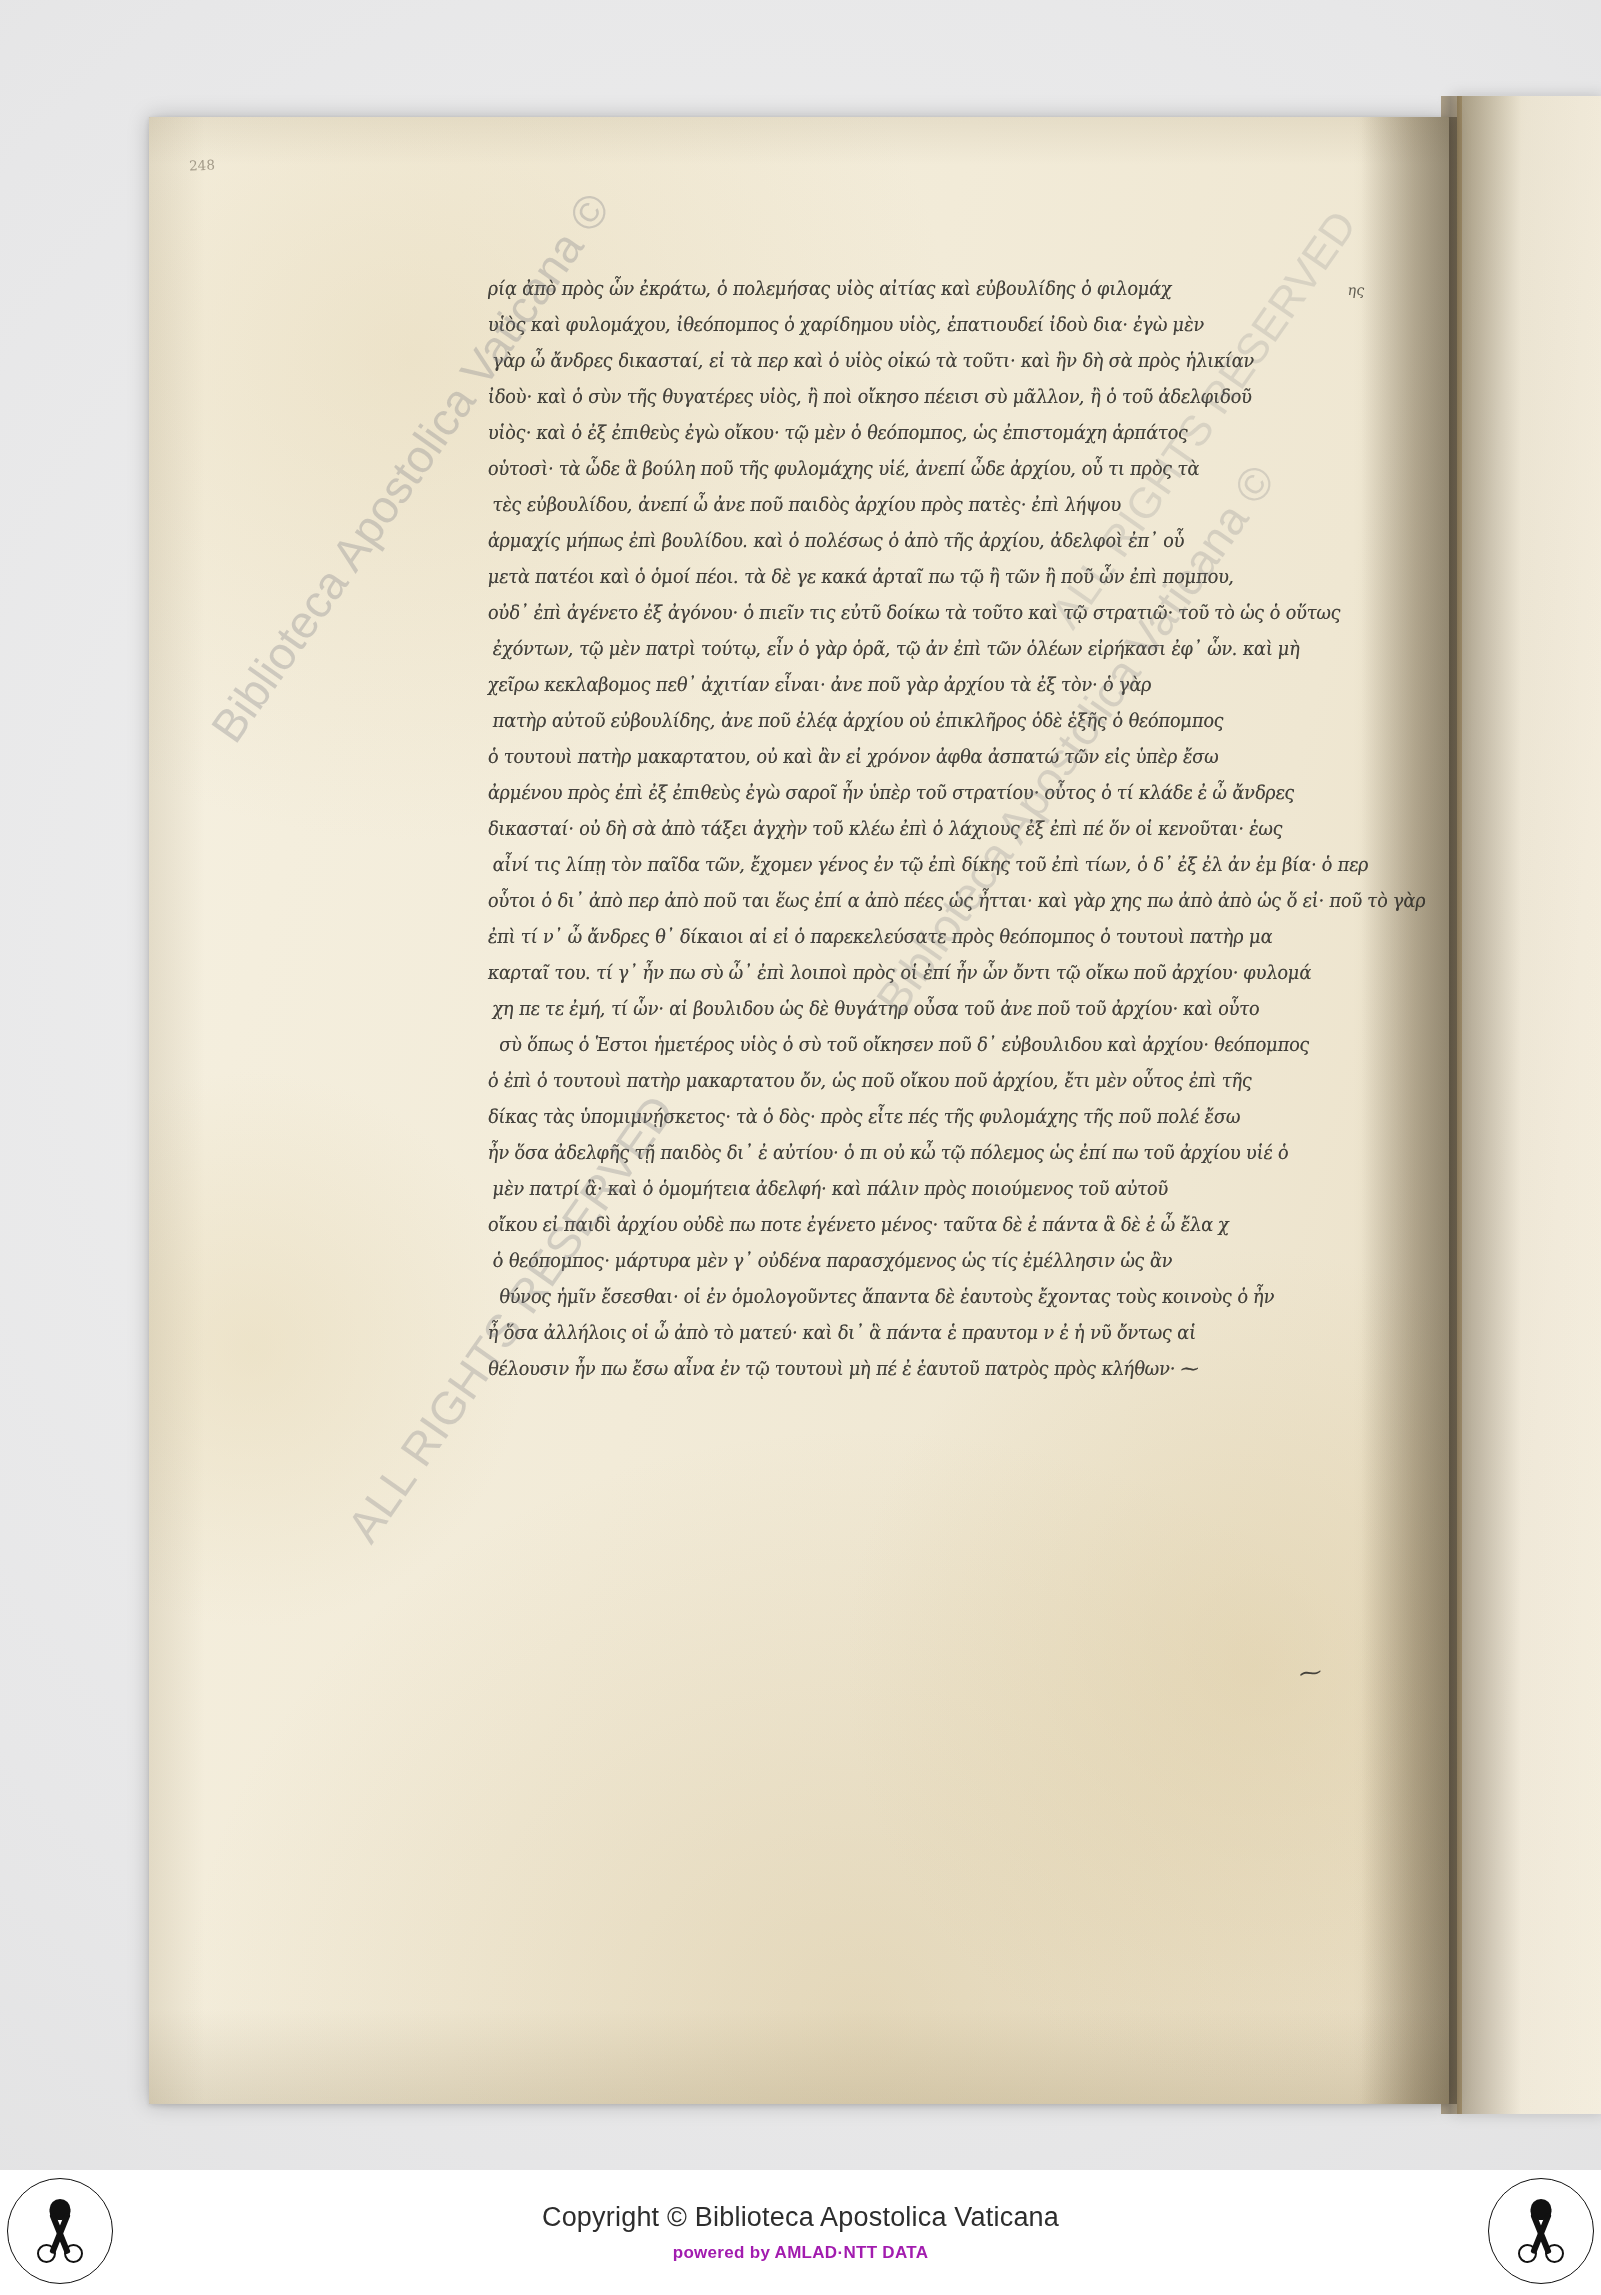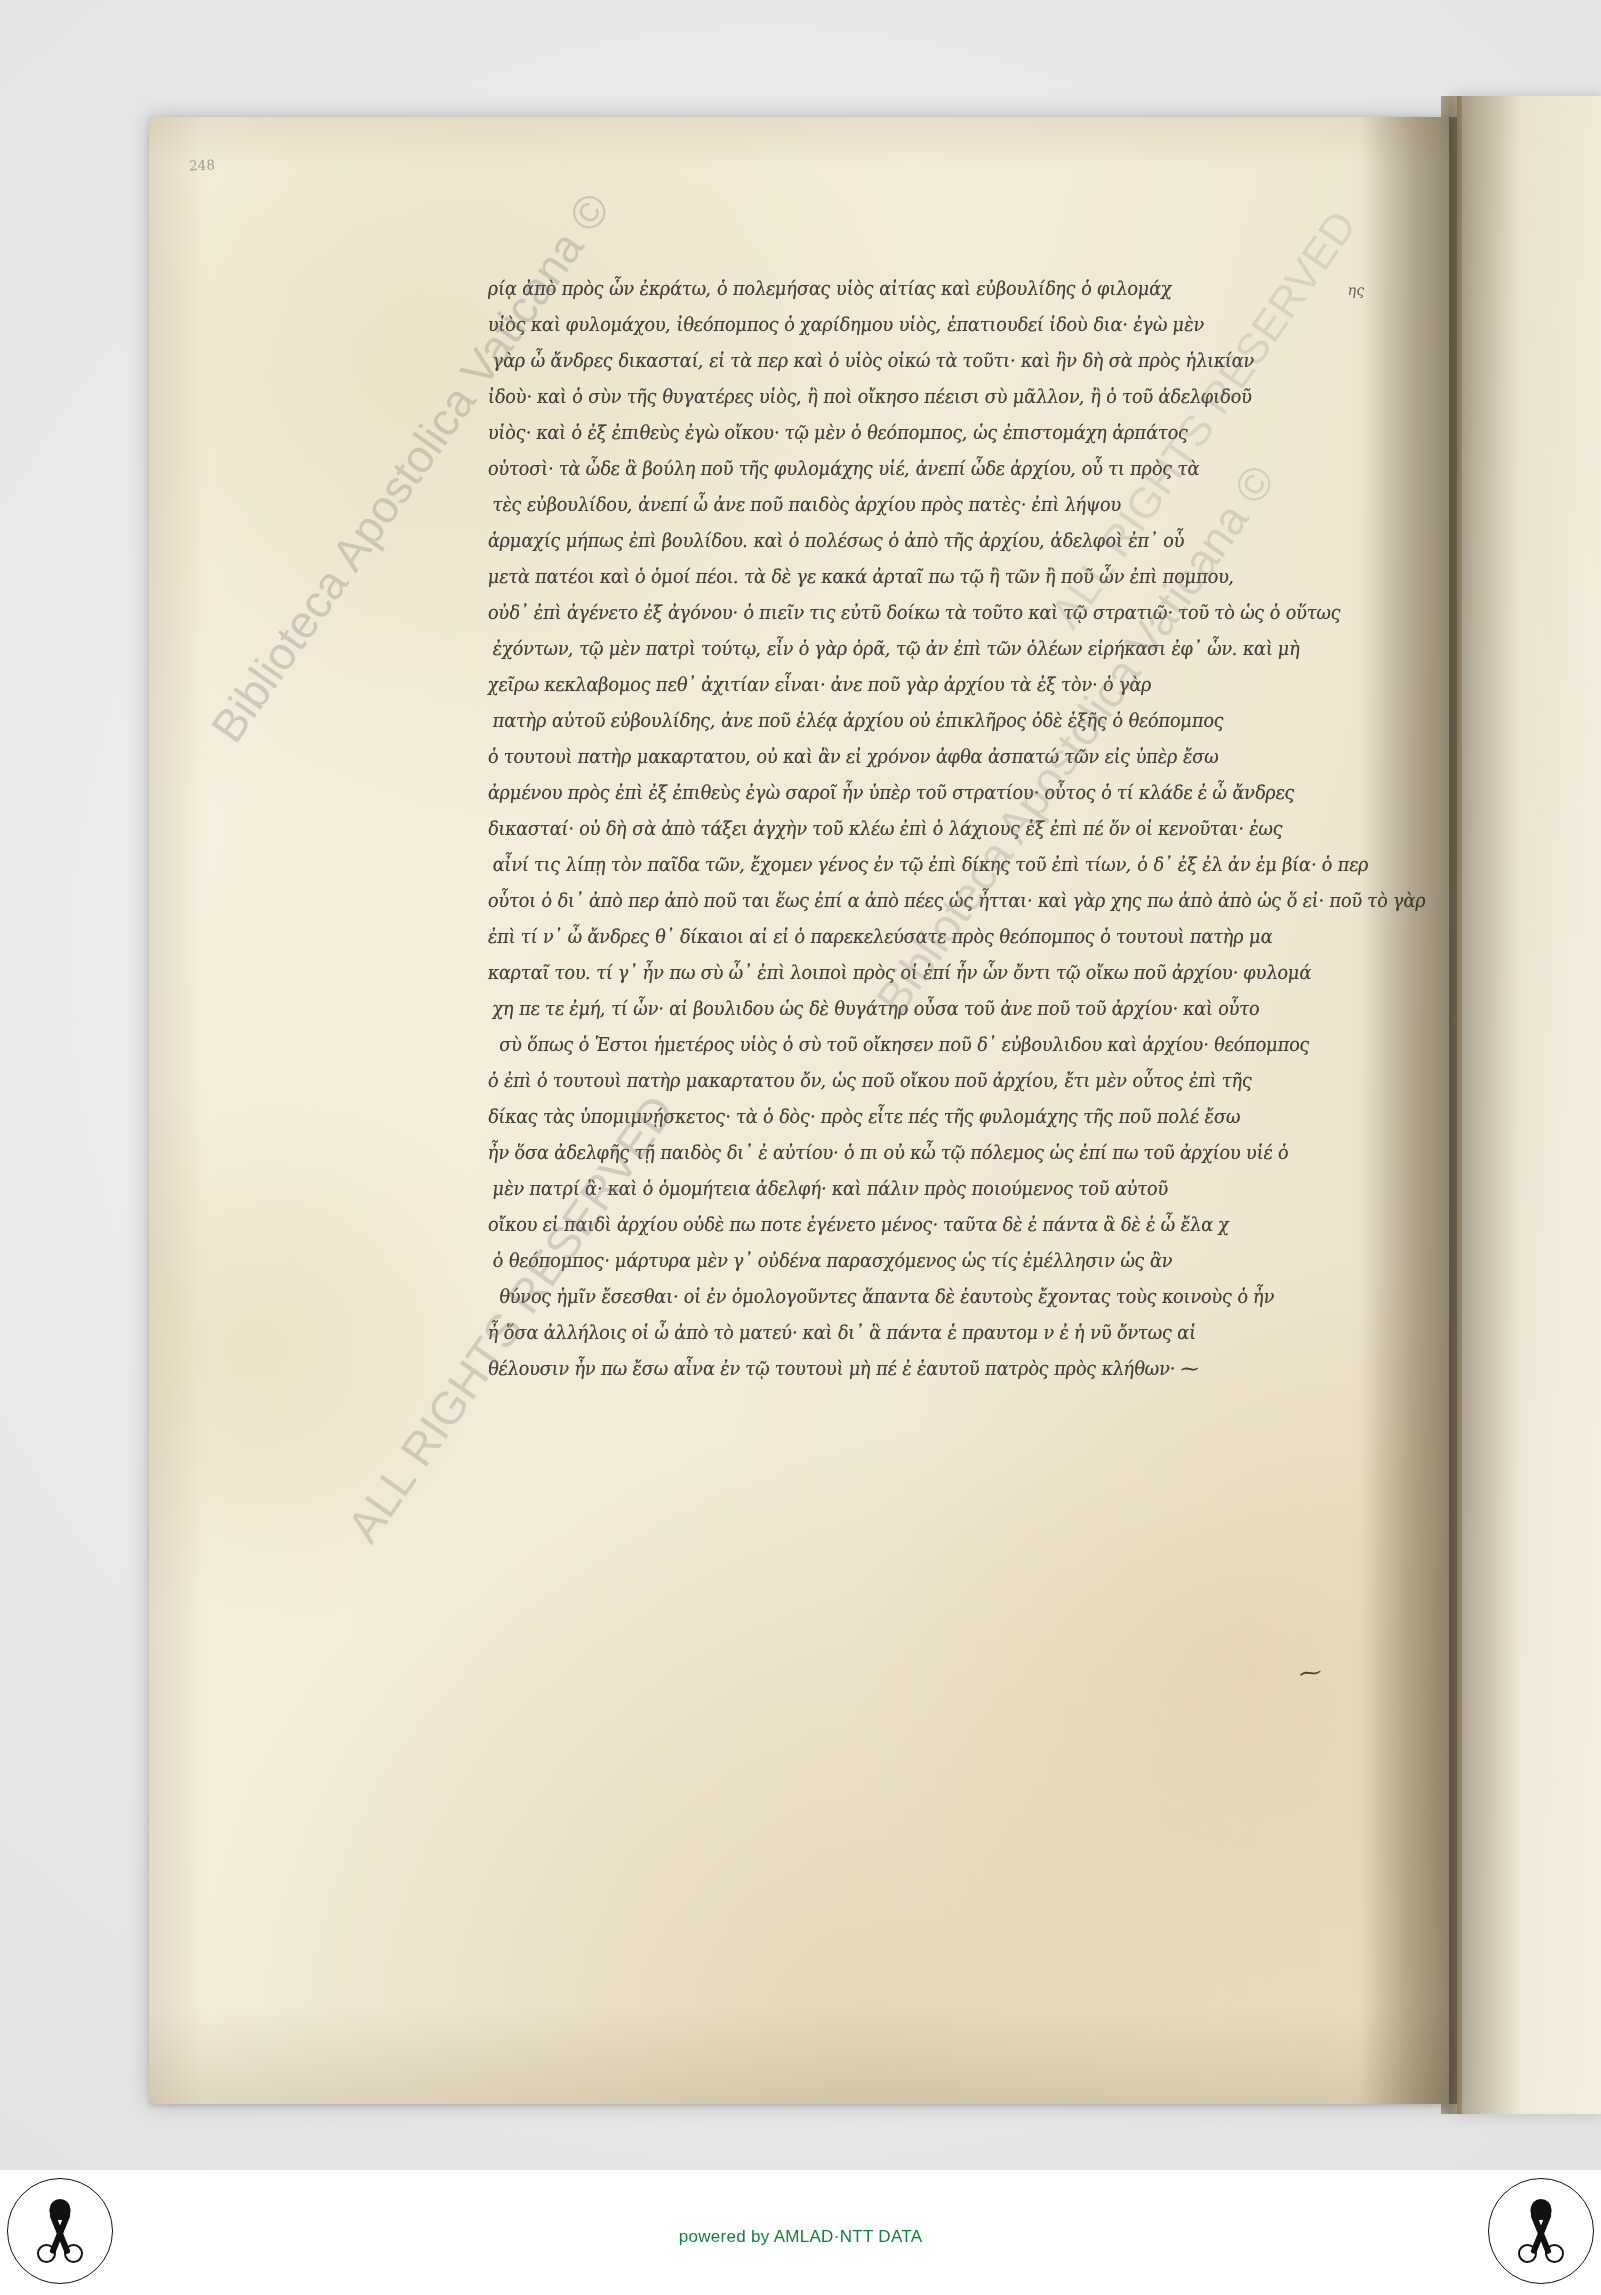--- a/index.html
+++ b/index.html
@@ -230,23 +230,24 @@
   #footer-center {
     text-align: center;
   }
   #copyright-line {
     font-size: 27px;
     color: #2d2d2d;
     letter-spacing: 0.2px;
   }
   #powered-line {
     font-size: 17px;
-    color: #15803d;
+    color: #a21caf;
     margin-top: 9.6px;
     letter-spacing: 0.3px;
+    font-weight: bold;
   }
   .footer-seal {
     position: absolute;
     bottom: 4.8px;
     width: 110px;
     height: 118px;
     display: flex;
     align-items: center;
     justify-content: center;
   }
@@ -366,20 +367,21 @@
     <div class="seal-keys">
       <div class="tiara"></div>
       <div class="key left"></div>
       <div class="key right"></div>
       <div class="key-bow left"></div>
       <div class="key-bow right"></div>
     </div>
   </div>
 
   <div id="footer-center">
+    <div id="copyright-line">Copyright © Biblioteca Apostolica Vaticana</div>
     <div id="powered-line">powered by AMLAD·NTT DATA</div>
   </div>
 
   <div class="footer-seal" id="seal-right">
     <div class="seal-ring"></div>
     <div class="seal-keys">
       <div class="tiara"></div>
       <div class="key left"></div>
       <div class="key right"></div>
       <div class="key-bow left"></div>

